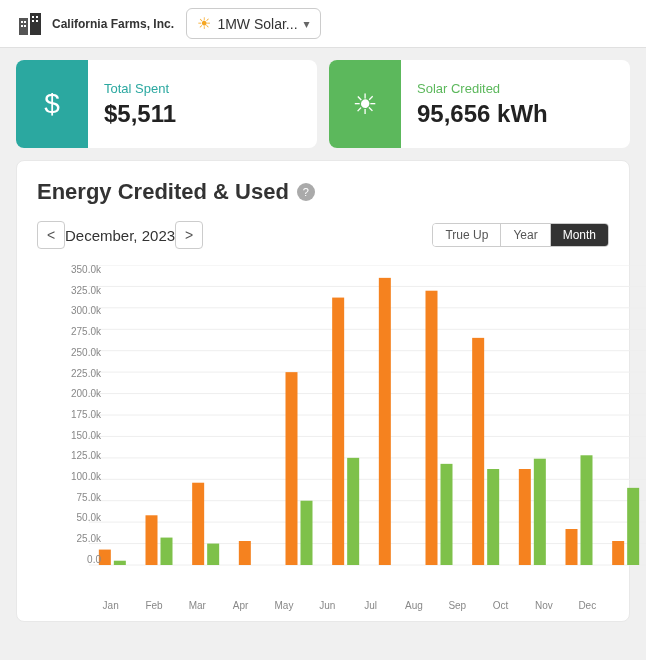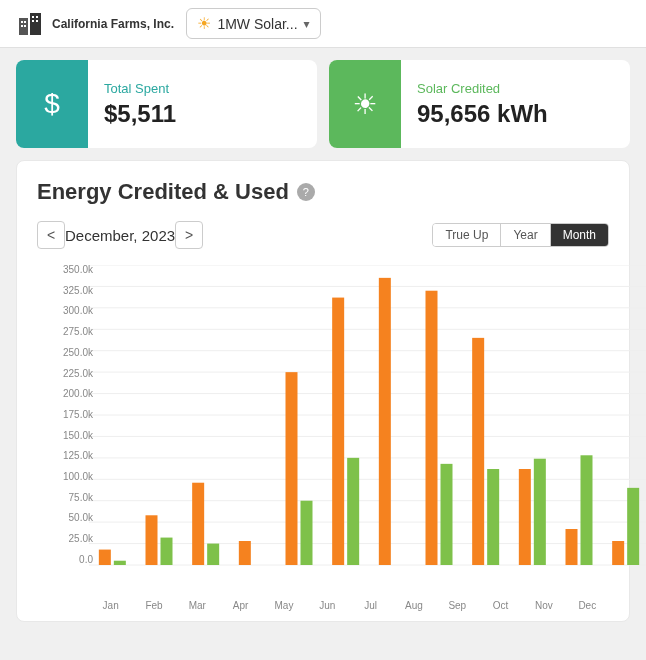--- a/index.html
+++ b/index.html
@@ -170,21 +170,21 @@
       border-right: 1px solid #ccc;
     }
 
     
     .chart-area {
       position: relative;
       padding-left: 52px;
     }
     .y-axis-labels {
       position: absolute;
-      left: 8px;
+      left: 16px;
       top: 0;
       display: flex;
       flex-direction: column;
       justify-content: space-between;
       height: 300px;
       font-size: 10px;
       color: #888;
       text-align: right;
       width: 48px;
     }

